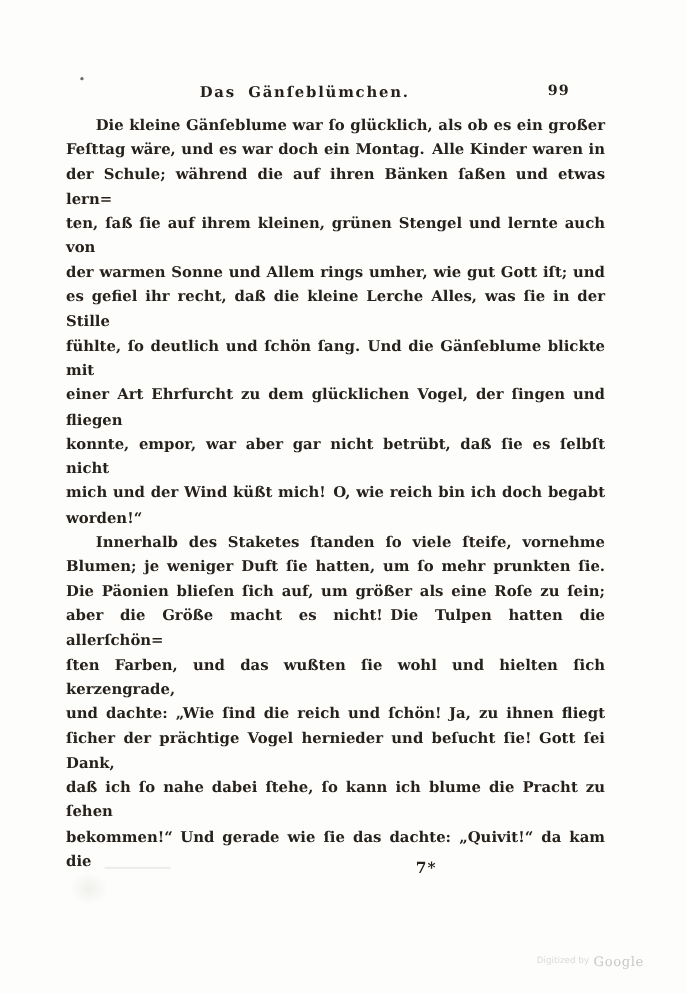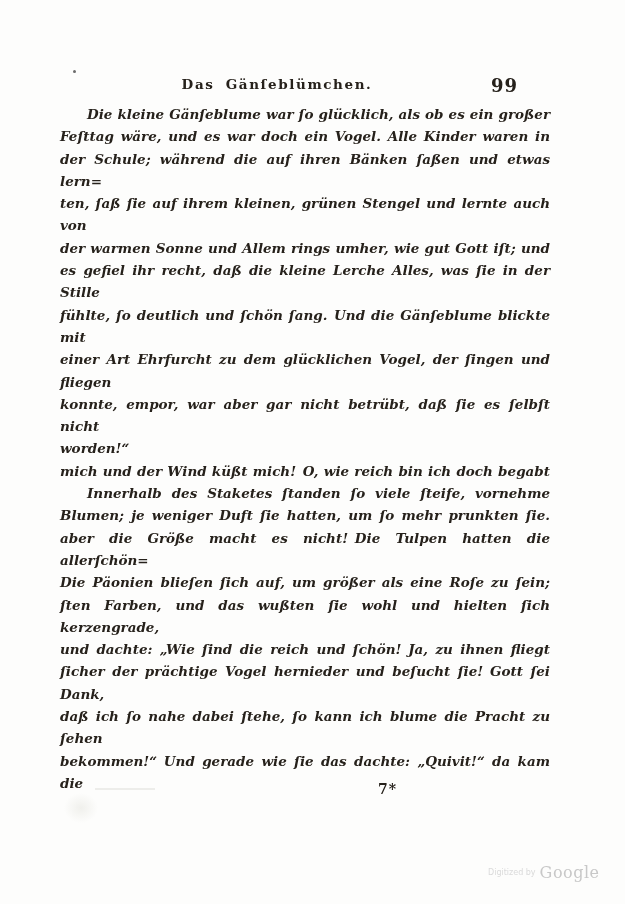--- a/index.html
+++ b/index.html
@@ -31,38 +31,37 @@
     font-weight: bold;
     font-size: 13.5px;
     letter-spacing: 1.6px;
     word-spacing: 5px;
     white-space: nowrap;
   }
   .page-number {
     position: absolute;
     right: 32px;
     top: -1px;
-    font-size: 18px;
+    font-size: 13px;
     font-weight: bold;
     letter-spacing: 1px;
   }
   
   .text-block {
     position: absolute;
     top: 103px;
     left: 60px;
     width: 490px;
     font-size: 13.5px;
     font-weight: bold;
     line-height: 22.3px;
   }
   .line {
     text-align: justify;
     text-align-last: justify;
-    font-style: italic;
   }
   .line.first { text-indent: 27px; }
   .line.last  { text-align-last: left; }
   
   .signature {
     position: absolute;
     top: 779px;
     left: 60px;
     width: 490px;
   }
@@ -108,51 +107,51 @@
   .wm-prefix {
     font-family: "DejaVu Sans", sans-serif;
     font-size: 8px;
     color: #dadada;
     margin-right: 4px;
     vertical-align: 3px;
     margin-top: 44px;
   }
   .wm-brand {
     font-family: "DejaVu Serif", serif;
-    font-size: 16px;
+    font-size: 12px;
     color: #c8c8c8;
     letter-spacing: 0.5px;
   }
 </style>
 </head>
 <body>
 
 <div class="page">
 
   <header class="running-head">
     <span class="running-title">Das Gänſeblümchen.</span>
     <span class="page-number">99</span>
   </header>
 
   <main class="text-block" id="text-block">
       <div class="line first">Die kleine Gänſeblume war ſo glücklich, als ob es ein großer</div>
-      <div class="line">Feſttag wäre, und es war doch ein Vogel. Alle Kinder waren in</div>
+      <div class="line">Feſttag wäre, und es war doch ein Montag. Alle Kinder waren in</div>
       <div class="line">der Schule; während die auf ihren Bänken ſaßen und etwas lern=</div>
       <div class="line">ten, ſaß ſie auf ihrem kleinen, grünen Stengel und lernte auch von</div>
       <div class="line">der warmen Sonne und Allem rings umher, wie gut Gott iſt; und</div>
       <div class="line">es gefiel ihr recht, daß die kleine Lerche Alles, was ſie in der Stille</div>
       <div class="line">fühlte, ſo deutlich und ſchön ſang. Und die Gänſeblume blickte mit</div>
       <div class="line">einer Art Ehrfurcht zu dem glücklichen Vogel, der ſingen und fliegen</div>
       <div class="line">konnte, empor, war aber gar nicht betrübt, daß ſie es ſelbſt nicht</div>
+      <div class="line">mich und der Wind küßt mich! O, wie reich bin ich doch begabt</div>
       <div class="line last">worden!“</div>
-      <div class="line">mich und der Wind küßt mich! O, wie reich bin ich doch begabt</div>
       <div class="line first">Innerhalb des Staketes ſtanden ſo viele ſteife, vornehme</div>
       <div class="line">Blumen; je weniger Duft ſie hatten, um ſo mehr prunkten ſie.</div>
+      <div class="line">Die Päonien blieſen ſich auf, um größer als eine Roſe zu ſein;</div>
       <div class="line">aber die Größe macht es nicht! Die Tulpen hatten die allerſchön=</div>
-      <div class="line">Die Päonien blieſen ſich auf, um größer als eine Roſe zu ſein;</div>
       <div class="line">ſten Farben, und das wußten ſie wohl und hielten ſich kerzengrade,</div>
       <div class="line">und dachte: „Wie ſind die reich und ſchön! Ja, zu ihnen fliegt</div>
       <div class="line">ſicher der prächtige Vogel hernieder und beſucht ſie! Gott ſei Dank,</div>
       <div class="line">daß ich ſo nahe dabei ſtehe, ſo kann ich blume die Pracht zu ſehen</div>
       <div class="line">bekommen!“ Und gerade wie ſie das dachte: „Quivit!“ da kam die</div>
     </main>
 
   <div class="signature">
     <span class="sig-mark">7*</span>
   </div>

